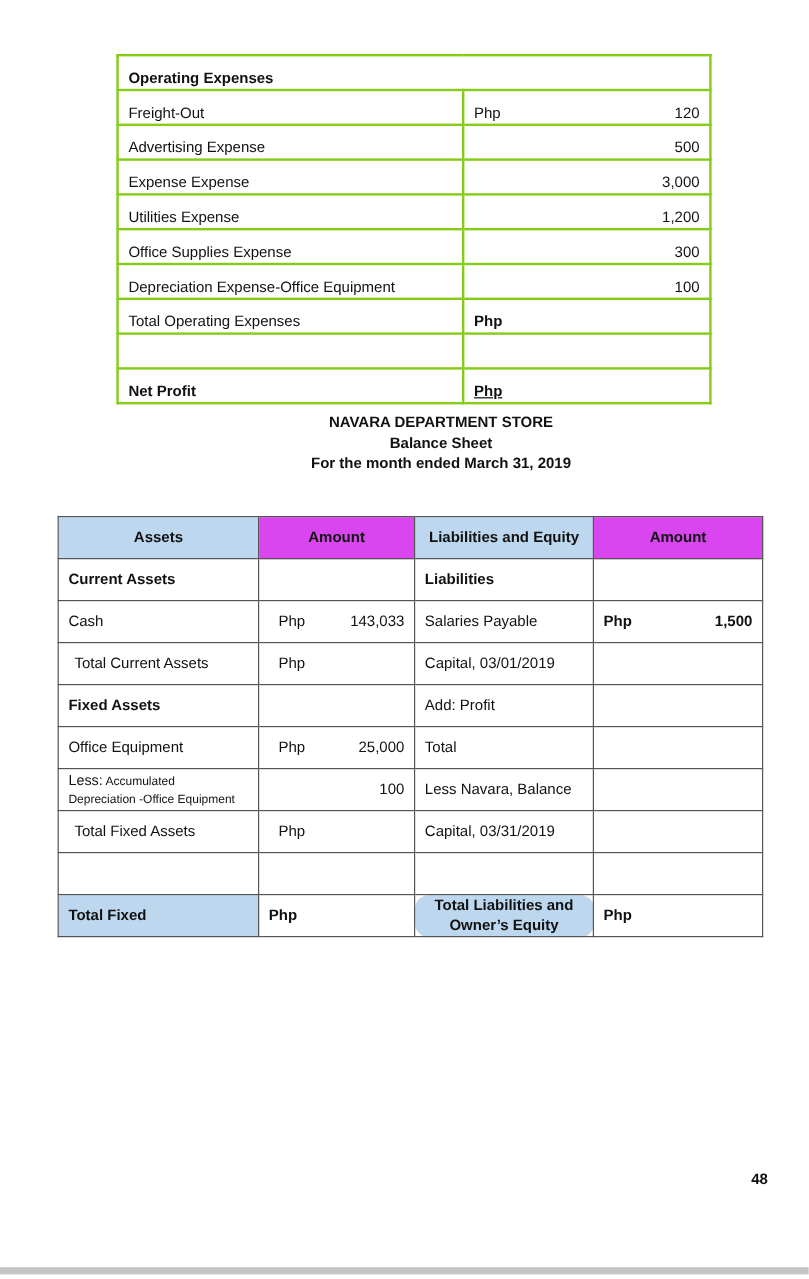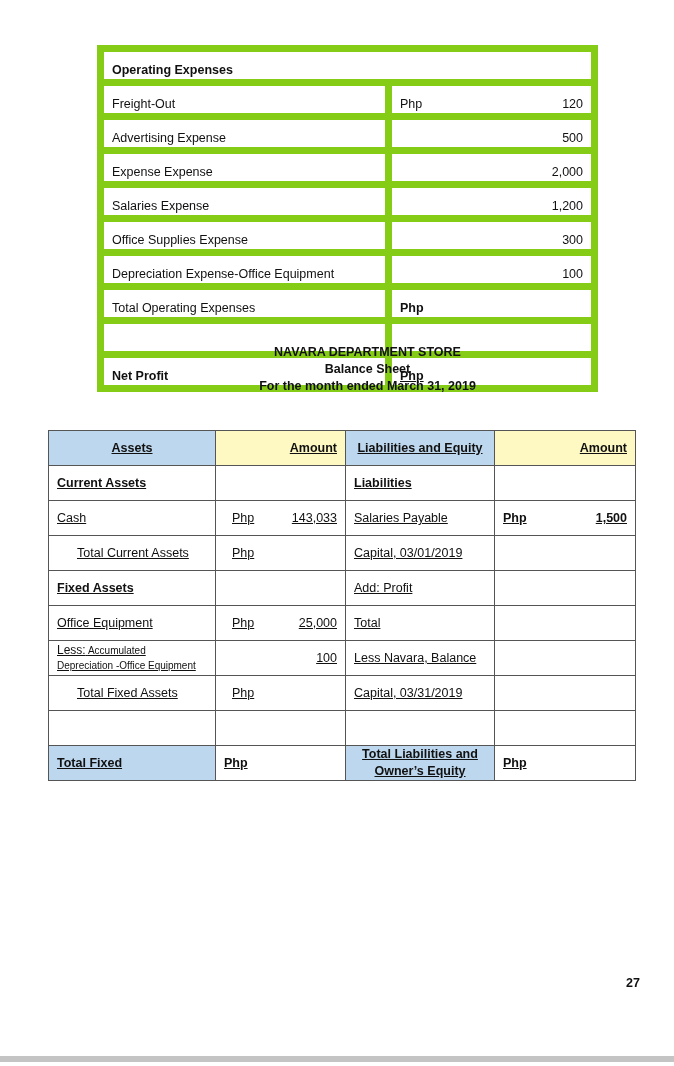--- a/index.html
+++ b/index.html
@@ -5,52 +5,52 @@
   html, body { margin:0; padding:0; }
   body {
     width:674px; height:1066px; background:#ffffff; position:relative; overflow:hidden;
     font-family:"Liberation Sans", sans-serif; color:#111;
   }
   
   .ops {
     position:absolute; left:97px; top:45px; width:494px;
     border-collapse:collapse; table-layout:fixed; font-size:12.5px;
   }
-  .ops td { border:7px solid #84cc16; height:25px; padding:0 8px; vertical-align:bottom; padding-bottom:2px; }
+  .ops td { border:2px solid #84cc16; height:25px; padding:0 8px; vertical-align:bottom; padding-bottom:2px; }
   .ops .c1 { width:272px; }
   .ops tr.hdr td { height:25px; }
   .ops .bold { font-weight:bold; }
   .ops .ul { text-decoration:underline; font-weight:bold; }
 
   
   .title {
     position:absolute; left:0; top:344px; width:735px; text-align:center;
     font-weight:bold; font-size:12.5px; line-height:17px;
   }
 
   
   .bs {
     position:absolute; left:48px; top:430px; width:587px;
     border-collapse:collapse; table-layout:fixed; font-size:12.5px;
   }
-  .bs td { border:1px solid #555; height:34px; padding:0 8px; vertical-align:middle;text-decoration:underline; }
+  .bs td { border:1px solid #555; height:34px; padding:0 8px; vertical-align:middle; }
   .bs col.a { width:167px; }
   .bs col.b { width:130px; }
   .bs col.c { width:149px; }
   .bs col.d { width:141px; }
   .bs .hd { background:#bdd7ee; font-weight:bold; text-align:center; }
-  .bs .hd-w { background:#fef9c3; font-weight:bold; text-align:right; }
+  .bs .hd-w { background:#d946ef; font-weight:bold; text-align:center; }
   .bs .bold { font-weight:bold; }
-  .bs .indent { padding-left:28px; }
+  .bs .indent { padding-left:13px; }
   .amt { display:flex; justify-content:space-between; }
   .amt .cur { padding-left:8px; }
   .bs .small { font-size:10px; line-height:15px; }
   .bs .small .big { font-size:12px; }
   .bs .tot { background:#bdd7ee; font-weight:bold; }
-  .bs .tot-c { background:#bdd7ee; font-weight:bold; text-align:center; line-height:17px; }
+  .bs .tot-c { background:#bdd7ee; font-weight:bold; text-align:center; line-height:17px;border-radius:11px; }
 
   .pagenum { position:absolute; left:626px; top:976px; font-weight:bold; font-size:12.5px; }
   .bottom-bar { position:absolute; left:0; top:1056px; width:674px; height:6px; background:#c4c4c4; }
 </style>
 </head>
 <body>
 
 <table class="ops">
   <colgroup>
       <col class="c1" style="width:288px">
@@ -76,26 +76,26 @@
             <span></span>
             <span>500</span>
           </div>
         </td>
   </tr>
   <tr>
     <td>Expense Expense</td>
     <td>
           <div class="amt">
             <span></span>
-            <span>2,000</span>
-          </div>
-        </td>
-  </tr>
-  <tr>
-    <td>Salaries Expense</td>
+            <span>3,000</span>
+          </div>
+        </td>
+  </tr>
+  <tr>
+    <td>Utilities Expense</td>
     <td>
           <div class="amt">
             <span></span>
             <span>1,200</span>
           </div>
         </td>
   </tr>
   <tr>
     <td>Office Supplies Expense</td>
     <td>
@@ -232,14 +232,14 @@
     <td class="bold">Php</td>
     <td class="tot-c">
       <span>Total Liabilities and</span><br>
       <span>Owner’s Equity</span>
     </td>
     <td class="bold">Php</td>
   </tr>
 </tbody>
   </table>
 
-<div class="pagenum">27</div>
+<div class="pagenum">48</div>
 <div class="bottom-bar"></div>
 
 </body></html>

